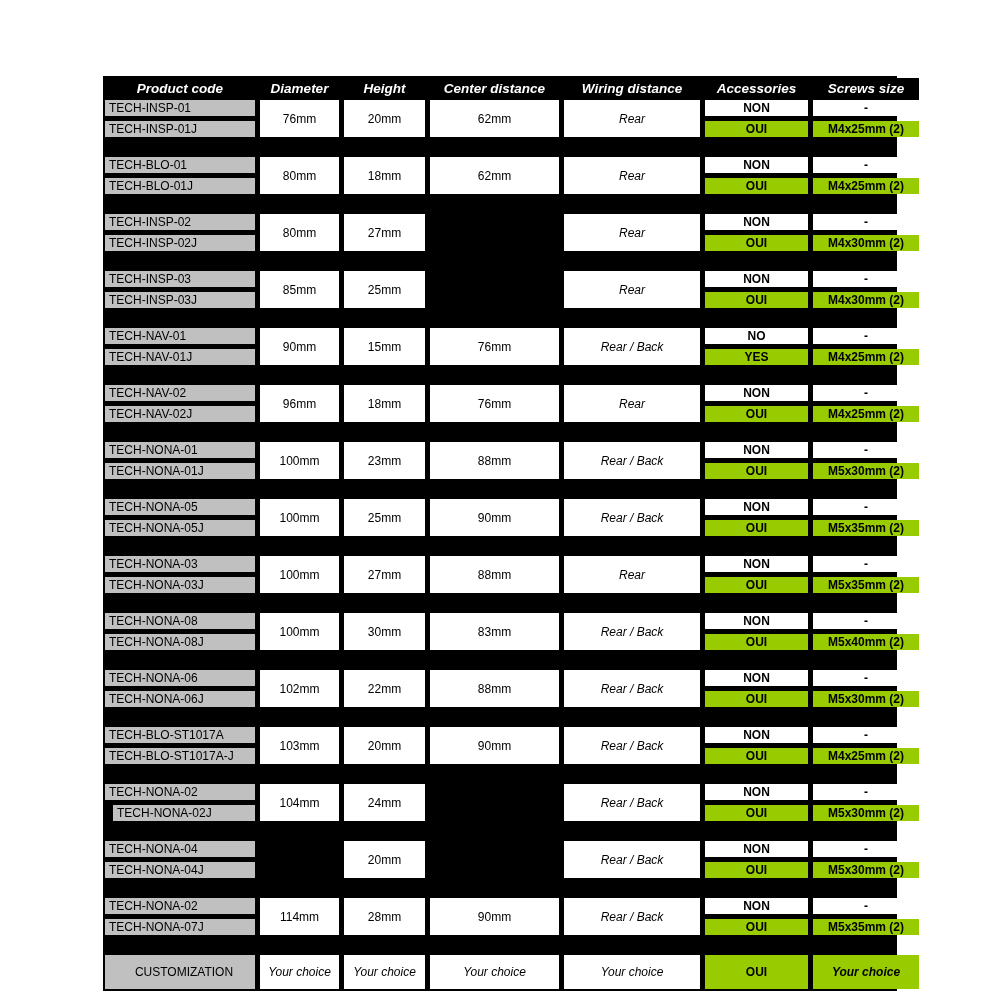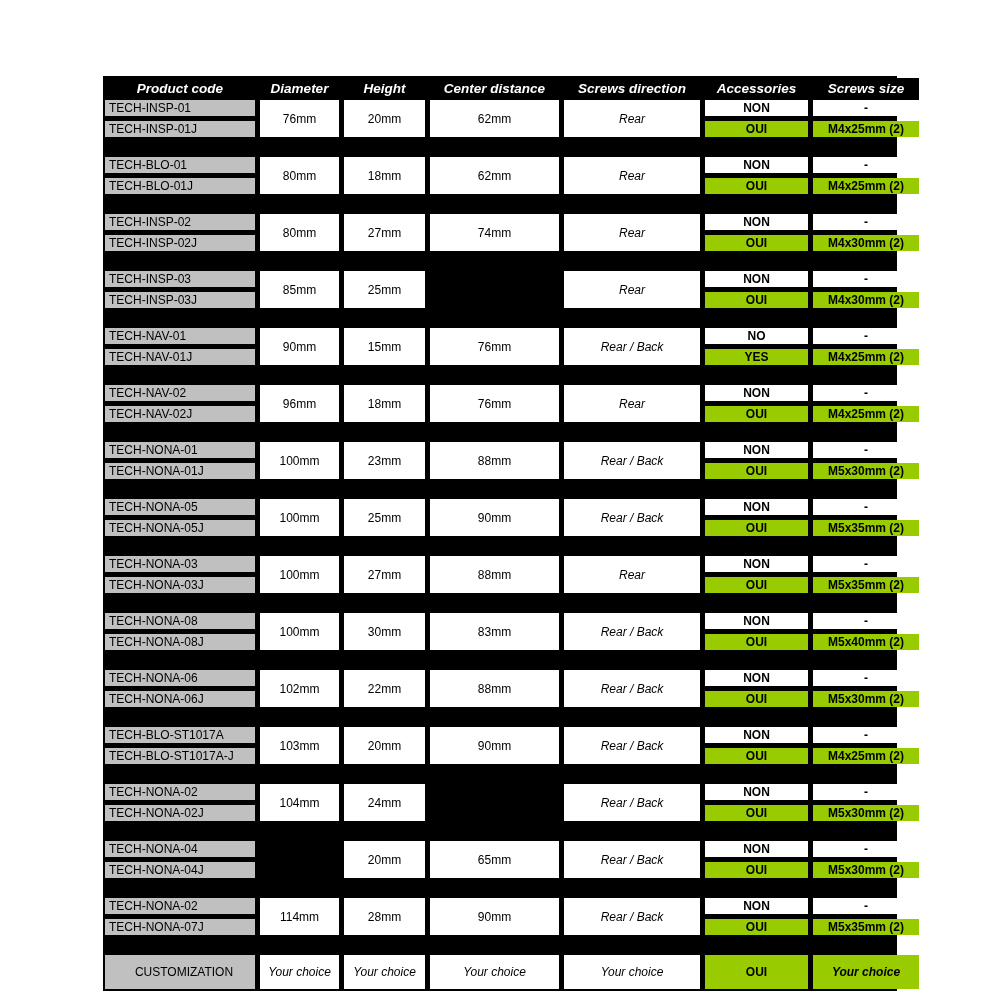--- a/index.html
+++ b/index.html
@@ -41,21 +41,21 @@
 </head>
 <body>
 
 <div class="spec-table">
 
   <div class="grid7 header-row">
     <div class="header-cell">Product code</div>
     <div class="header-cell">Diameter</div>
     <div class="header-cell">Height</div>
     <div class="header-cell">Center distance</div>
-    <div class="header-cell">Screws direction</div>
+    <div class="header-cell">Wiring distance</div>
     <div class="header-cell">Accessories</div>
     <div class="header-cell">Screws size</div>
   </div>
 
   <div id="groups">
   <div class="grid7 group-grid">
     <div class="cell code">TECH-INSP-01</div>
     <div class="cell span2" style="grid-column:2; grid-row:1 / span 2;">76mm</div>
     <div class="cell span2" style="grid-column:3; grid-row:1 / span 2;">20mm</div>
     <div class="cell span2" style="grid-column:4; grid-row:1 / span 2;">62mm</div>
@@ -79,21 +79,20 @@
     <div class="cell code" style="grid-column:1; grid-row:2;">TECH-BLO-01J</div>
     <div class="cell green bold" style="grid-column:6; grid-row:2;">OUI</div>
     <div class="cell green bold" style="grid-column:7; grid-row:2;">M4x25mm (2)</div>
   </div>
   <div class="sep"></div>
 
   <div class="grid7 group-grid">
     <div class="cell code">TECH-INSP-02</div>
     <div class="cell span2" style="grid-column:2; grid-row:1 / span 2;">80mm</div>
     <div class="cell span2" style="grid-column:3; grid-row:1 / span 2;">27mm</div>
-    <div class="cell span2" style="grid-column:4; grid-row:1 / span 2;">74mm</div>
     <div class="cell span2 italic" style="grid-column:5; grid-row:1 / span 2;">Rear</div>
     <div class="cell bold" style="grid-column:6; grid-row:1;">NON</div>
     <div class="cell bold" style="grid-column:7; grid-row:1;">-</div>
     <div class="cell code" style="grid-column:1; grid-row:2;">TECH-INSP-02J</div>
     <div class="cell green bold" style="grid-column:6; grid-row:2;">OUI</div>
     <div class="cell green bold" style="grid-column:7; grid-row:2;">M4x30mm (2)</div>
   </div>
   <div class="sep"></div>
 
   <div class="grid7 group-grid">
@@ -221,31 +220,30 @@
   </div>
   <div class="sep"></div>
 
   <div class="grid7 group-grid">
     <div class="cell code">TECH-NONA-02</div>
     <div class="cell span2" style="grid-column:2; grid-row:1 / span 2;">104mm</div>
     <div class="cell span2" style="grid-column:3; grid-row:1 / span 2;">24mm</div>
     <div class="cell span2 italic" style="grid-column:5; grid-row:1 / span 2;">Rear / Back</div>
     <div class="cell bold" style="grid-column:6; grid-row:1;">NON</div>
     <div class="cell bold" style="grid-column:7; grid-row:1;">-</div>
-    <div class="cell code" style="grid-column:1; grid-row:2;">TECH-NONA-02J</div>
+    <div class="cell code" style="grid-column:1; grid-row:2;margin-left:8px;">TECH-NONA-02J</div>
     <div class="cell green bold" style="grid-column:6; grid-row:2;">OUI</div>
     <div class="cell green bold" style="grid-column:7; grid-row:2;">M5x30mm (2)</div>
   </div>
   <div class="sep"></div>
 
   <div class="grid7 group-grid">
     <div class="cell code">TECH-NONA-04</div>
     <div class="cell span2" style="grid-column:2; grid-row:1 / span 2;margin-top:48px;">110mm</div>
     <div class="cell span2" style="grid-column:3; grid-row:1 / span 2;">20mm</div>
-    <div class="cell span2" style="grid-column:4; grid-row:1 / span 2;">65mm</div>
     <div class="cell span2 italic" style="grid-column:5; grid-row:1 / span 2;">Rear / Back</div>
     <div class="cell bold" style="grid-column:6; grid-row:1;">NON</div>
     <div class="cell bold" style="grid-column:7; grid-row:1;">-</div>
     <div class="cell code" style="grid-column:1; grid-row:2;">TECH-NONA-04J</div>
     <div class="cell green bold" style="grid-column:6; grid-row:2;">OUI</div>
     <div class="cell green bold" style="grid-column:7; grid-row:2;">M5x30mm (2)</div>
   </div>
   <div class="sep"></div>
 
   <div class="grid7 group-grid">

